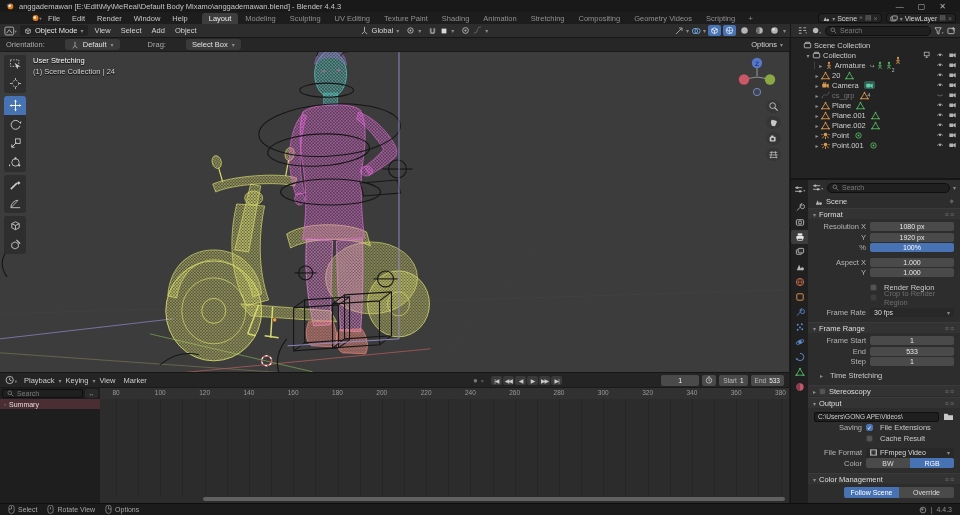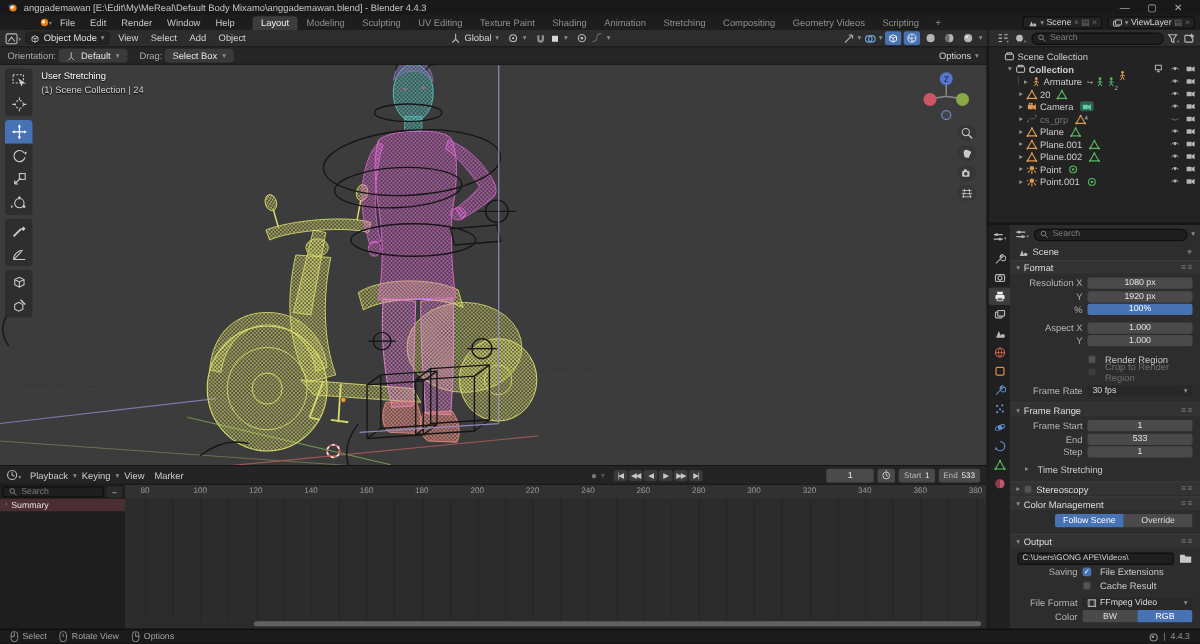--- a/index.html
+++ b/index.html
@@ -32,21 +32,21 @@
   .hmenu { padding:0 5px; color:#d3d3d3; font-size:7.5px; }
   .carat { color:#8a8a8a; font-size:6px; }
   .h2-mid { display:flex; align-items:center; gap:3px; margin-left:158px; }
   .h2-right { display:flex; align-items:center; gap:2px; margin-left:auto; padding-right:4px; }
   .tog { display:flex; align-items:center; justify-content:center; width:13px; height:11px; border-radius:2px; }
   .tog.on { background:#4772b3; }
   .h2-outliner { display:flex; align-items:center; gap:3px; width:170px; padding:0 4px 0 6px; border-left:1px solid #161616; height:14px; }
   .searchbox { display:flex; align-items:center; gap:3px; background:#1f1f1f; border:1px solid #0f0f0f; border-radius:6px; height:10px; padding:0 4px; color:#7d7d7d; flex:1; font-size:7px; }
 
   
-  .toolsettings { position:absolute; left:0; top:38px; width:789px; height:14px; background:#262626; display:flex; align-items:center; gap:2px; padding:0 6px; border-bottom:1px solid #1a1a1a; }
+  .toolsettings { position:absolute; left:0; top:38px; width:789px; height:14px; background:#262626; display:flex; align-items:center; gap:20px; padding:0 6px; border-bottom:1px solid #1a1a1a; }
   .ts-label { color:#ababab; font-size:7.5px; }
   .ts-pill { display:flex; align-items:center; gap:4px; background:#3a3a3a; border-radius:3px; height:11px; padding:0 6px; color:#e2e2e2; font-size:7.5px; }
   .ts-right { margin-left:auto; display:flex; align-items:center; gap:3px; color:#d5d5d5; font-size:7.5px; }
 
   
   .viewport { position:absolute; left:0; top:52px; width:789px; height:320px; background:#3c3c3c; overflow:hidden; }
   .vp-overlay-text { position:absolute; left:33px; top:4px; color:#fdfdfd; font-size:7.5px; text-shadow:0 1px 1px #000; }
   .vp-overlay-text .l2 { color:#cfcfcf; margin-top:2px; }
   .toolbar { position:absolute; left:4px; top:3px; display:flex; flex-direction:column; width:22px; }
   .tool-btn { width:22px; height:19px; background:#2b2b2bd9; display:flex; align-items:center; justify-content:center; border-radius:0; }
@@ -549,21 +549,21 @@
           <span class="">
             <svg class="ic" width="9" height="8" viewBox="0 0 10 10">
               <rect x="1" y="3" width="8" height="5.5" rx=".8" fill="none" stroke="#c8c8c8"></rect>
               <path d="M2.5,3 V1.6 h5 V3" fill="none" stroke="#c8c8c8"></path>
             </svg>
           </span>
           <span class="lbl ">Scene Collection</span>
           <span class="sp"></span>
           <span class="rbtns"></span>
         </div>
-        <div class="o-row" style="padding-left: 13px; font-weight: bold;">
+        <div class="o-row" style="padding-left: 13px;">
           <span class="tgl">▾</span>
           <span class="">
             <svg class="ic" width="9" height="8" viewBox="0 0 10 10">
               <rect x="1" y="3" width="8" height="5.5" rx=".8" fill="none" stroke="#c8c8c8"></rect>
               <path d="M2.5,3 V1.6 h5 V3" fill="none" stroke="#c8c8c8"></path>
             </svg>
           </span>
           <span class="lbl ">Collection</span>
           <span class="sp"></span>
           <span style="margin-right:3px">
@@ -1124,34 +1124,20 @@
         </div>
       </div>
 
       <div class="panel">
         <div class="phead">
             <span class="carat">▸</span>
             <span class="chk"></span>
             <span>Stereoscopy</span>
             <span class="ghost">≡≡</span>
           </div>
-      </div>
-
-      <div class="panel">
-        <div class="phead">
-            <span class="carat">▾</span>
-            <span>Color Management</span>
-            <span class="ghost">≡≡</span>
-          </div>
-        <div class="pbody" style="padding-left:36px">
-          <div class="seg" style="height:11px">
-            <div class="on" style="height:11px">Follow Scene</div>
-            <div style="height:11px">Override</div>
-          </div>
-        </div>
       </div>
 
       <div class="panel">
         <div class="phead">
             <span class="carat">▾</span>
             <span>Output</span>
             <span class="ghost">≡≡</span>
           </div>
         <div class="pbody" style="padding-left:6px">
           <div class="prow" style="height:11px">
@@ -1181,20 +1167,34 @@
                 <span>FFmpeg Video</span>
                 <span class="carat">▾</span>
               </div>
             </div>
           <div class="prow">
               <span class="plabel" style="width:48px">Color</span>
             <div class="seg">
               <div>BW</div>
               <div class="on">RGB</div>
             </div>
+          </div>
+        </div>
+      </div>
+
+      <div class="panel">
+        <div class="phead">
+            <span class="carat">▾</span>
+            <span>Color Management</span>
+            <span class="ghost">≡≡</span>
+          </div>
+        <div class="pbody" style="padding-left:36px">
+          <div class="seg" style="height:11px">
+            <div class="on" style="height:11px">Follow Scene</div>
+            <div style="height:11px">Override</div>
           </div>
         </div>
       </div>
     </div>
   </div>
 
   <div class="timeline">
     <div class="tl-head">
       <svg class="ic" width="13" height="10" viewBox="0 0 14 11">
           <circle cx="5" cy="5.5" r="4" fill="none" stroke="#b9b9b9"></circle>

